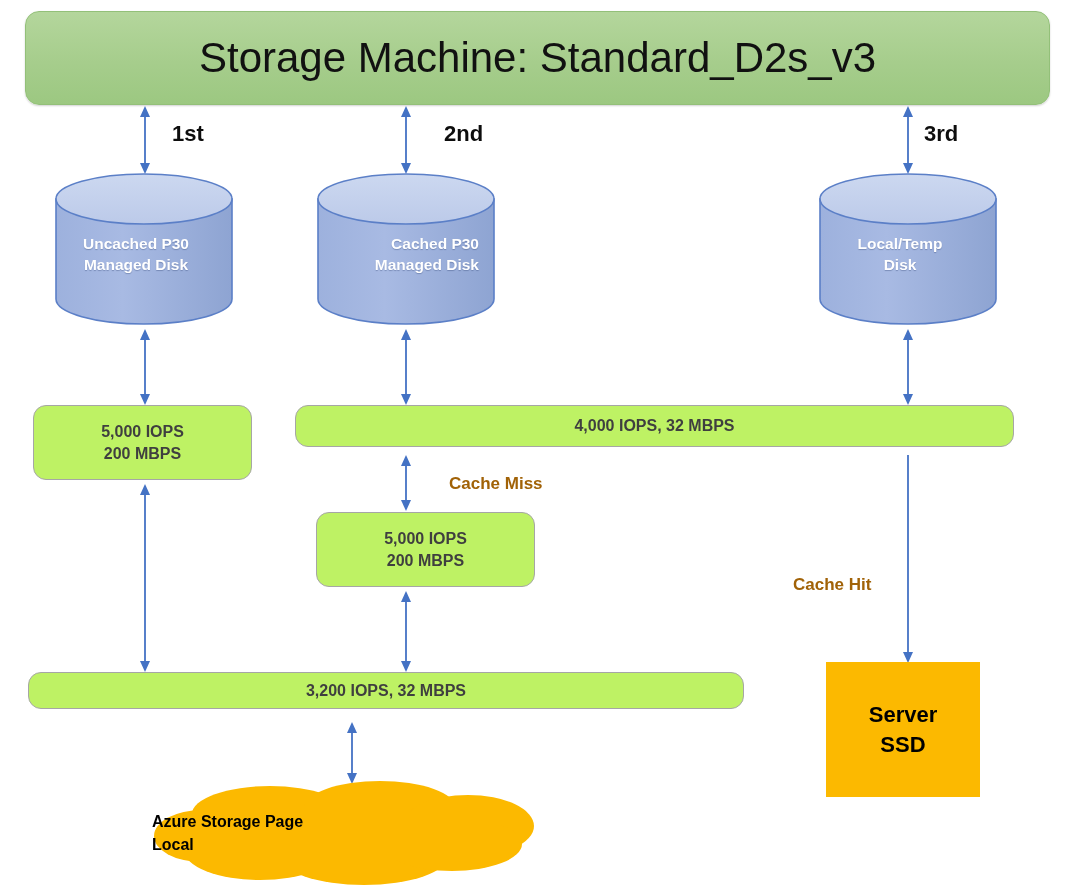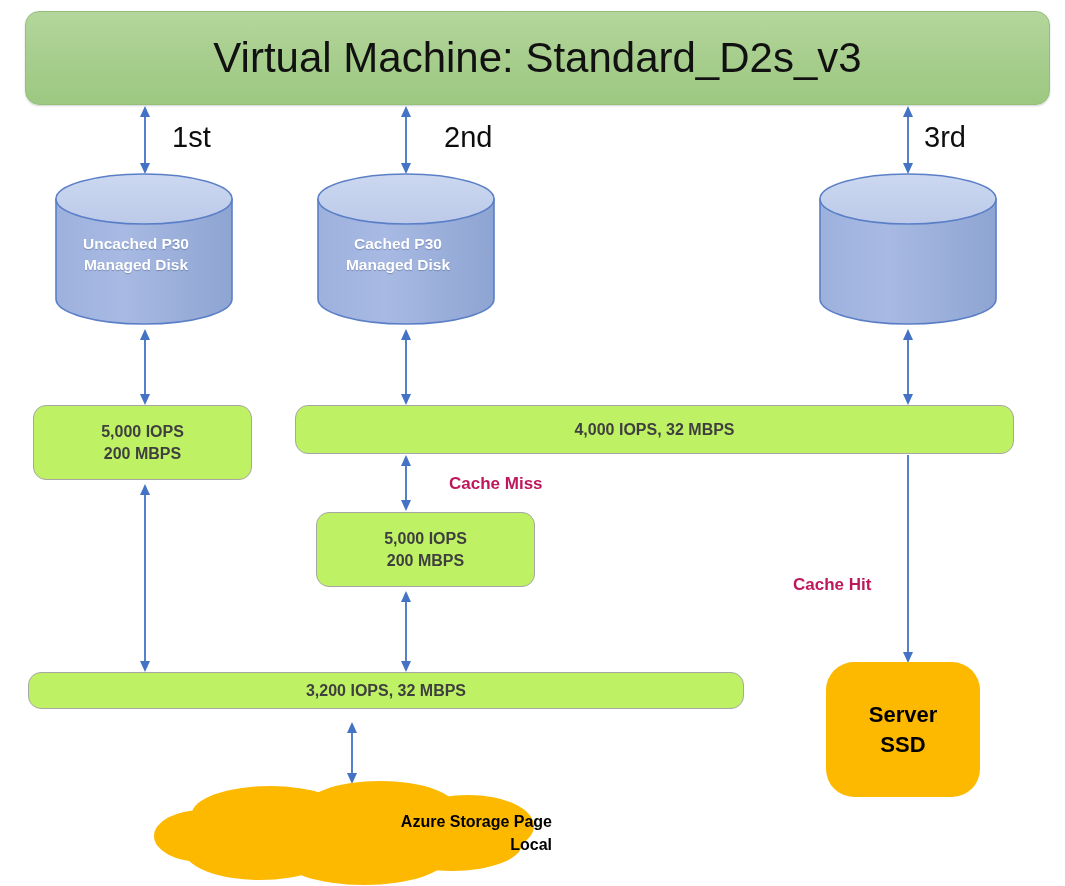--- a/index.html
+++ b/index.html
@@ -38,22 +38,22 @@
     font-size: 42px;
     font-weight: 400;
     color: #111111;
     letter-spacing: 0px;
     white-space: nowrap;
     font-family: "Liberation Sans", sans-serif;
   }
 
   
   .ordinal {
-    font-size: 29px;
-    font-weight: 400;
+    font-size: 22px;
+    font-weight: 700;
     color: #0d0d0d;
     white-space: nowrap;
   }
 
   
   .cyl {
     width: 162px;
     height: 152px;
   }
   .cyl svg { display: block; }
@@ -83,62 +83,61 @@
     color: #3f3f3f;
     font-weight: bold;
     font-size: 16px;
     line-height: 22px;
   }
 
   
   .cache-label {
     font-size: 17px;
     font-weight: bold;
-    color: #be185d;
+    color: #a16207;
     white-space: nowrap;
   }
 
   
   .ssd-box {
     background: #fcb900;
     display: flex;
     align-items: center;
     justify-content: center;
     text-align: center;
     color: #000000;
     font-weight: bold;
     font-size: 22px;
     line-height: 30px;
-    border-radius: 28px;
   }
 
   
   .cloud-wrap { width: 400px; height: 110px; }
   .cloud-label {
     position: absolute;
     left: 0;
     width: 100%;
-    text-align: right;
+    text-align: left;
     color: #000000;
     font-weight: bold;
     font-size: 16px;
     line-height: 23px;
     pointer-events: none;
   }
 
   
   .arrow svg { display: block; overflow: visible; }
 </style>
 </head>
 <body>
 
 <div id="canvas">
 
   <div class="abs vm-bar">
-    <span class="vm-title">Virtual Machine: Standard_D2s_v3</span>
+    <span class="vm-title">Storage Machine: Standard_D2s_v3</span>
   </div>
 
   <div class="abs arrow" style="left:135px; top:106px;">
     <svg width="20" height="68" viewBox="0 0 20 68">
       <line x1="10" y1="9" x2="10" y2="59" stroke="#4472c4" stroke-width="1.8"></line>
       <polygon points="10,0 5,11 15,11" fill="#4472c4"></polygon>
       <polygon points="10,68 5,57 15,57" fill="#4472c4"></polygon>
     </svg>
   </div>
   <div class="abs arrow" style="left:396px; top:106px;">
@@ -191,21 +190,21 @@
           <stop offset="100%" stop-color="#8ea4d2"></stop>
         </linearGradient>
         <linearGradient id="cylTop2" x1="0" y1="0" x2="0" y2="1">
           <stop offset="0%" stop-color="#ccd8f0"></stop>
           <stop offset="100%" stop-color="#bccae9"></stop>
         </linearGradient>
       </defs>
       <path d="M1,26 L1,126 A88,25 0 0 0 177,126 L177,26 Z" fill="url(#cylBody2)" stroke="#5b7fc7" stroke-width="1.6"></path>
       <ellipse cx="89" cy="26" rx="88" ry="25" fill="url(#cylTop2)" stroke="#5b7fc7" stroke-width="1.6"></ellipse>
     </svg>
-    <div class="cyl-label" style="top:60px;">
+    <div class="cyl-label" style="top:60px;text-align:right;">
       <span>Cached P30</span><br>
       <span>Managed Disk</span>
     </div>
   </div>
 
   <div class="abs cyl" style="left:819px; top:173px;">
     <svg width="178" height="152" viewBox="0 0 178 152">
       <defs>
         <linearGradient id="cylBody3" x1="0" y1="0" x2="1" y2="0">
           <stop offset="0%" stop-color="#9db1dd"></stop>
@@ -213,20 +212,24 @@
           <stop offset="100%" stop-color="#8ea4d2"></stop>
         </linearGradient>
         <linearGradient id="cylTop3" x1="0" y1="0" x2="0" y2="1">
           <stop offset="0%" stop-color="#ccd8f0"></stop>
           <stop offset="100%" stop-color="#bccae9"></stop>
         </linearGradient>
       </defs>
       <path d="M1,26 L1,126 A88,25 0 0 0 177,126 L177,26 Z" fill="url(#cylBody3)" stroke="#5b7fc7" stroke-width="1.6"></path>
       <ellipse cx="89" cy="26" rx="88" ry="25" fill="url(#cylTop3)" stroke="#5b7fc7" stroke-width="1.6"></ellipse>
     </svg>
+    <div class="cyl-label" style="top:60px;">
+      <span>Local/Temp</span><br>
+      <span>Disk</span>
+    </div>
   </div>
 
   <div class="abs arrow" style="left:135px; top:329px;">
     <svg width="20" height="76" viewBox="0 0 20 76">
       <line x1="10" y1="9" x2="10" y2="67" stroke="#4472c4" stroke-width="1.8"></line>
       <polygon points="10,0 5,11 15,11" fill="#4472c4"></polygon>
       <polygon points="10,76 5,65 15,65" fill="#4472c4"></polygon>
     </svg>
   </div>
   <div class="abs arrow" style="left:396px; top:329px;">
@@ -244,21 +247,21 @@
     </svg>
   </div>
 
   <div class="abs metric-box" style="left:33px; top:405px; width:219px; height:75px;">
     <div>
       <span>5,000 IOPS</span><br>
       <span>200 MBPS</span>
     </div>
   </div>
 
-  <div class="abs metric-box" style="left:295px; top:405px; width:719px; height:49px;">
+  <div class="abs metric-box" style="left:295px; top:405px; width:719px; height:42px;">
     <span>4,000 IOPS, 32 MBPS</span>
   </div>
 
   <div class="abs arrow" style="left:396px; top:455px;">
     <svg width="20" height="56" viewBox="0 0 20 56">
       <line x1="10" y1="9" x2="10" y2="47" stroke="#4472c4" stroke-width="1.8"></line>
       <polygon points="10,0 5,11 15,11" fill="#4472c4"></polygon>
       <polygon points="10,56 5,45 15,45" fill="#4472c4"></polygon>
     </svg>
   </div>

